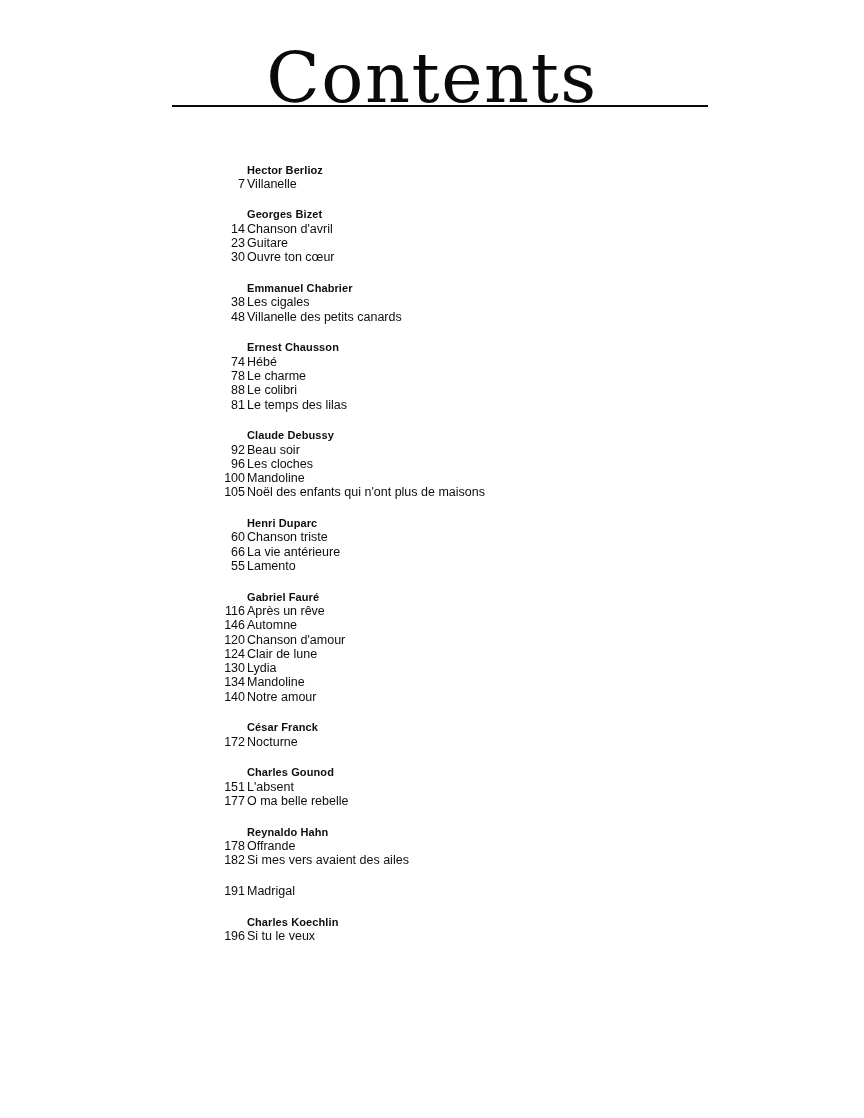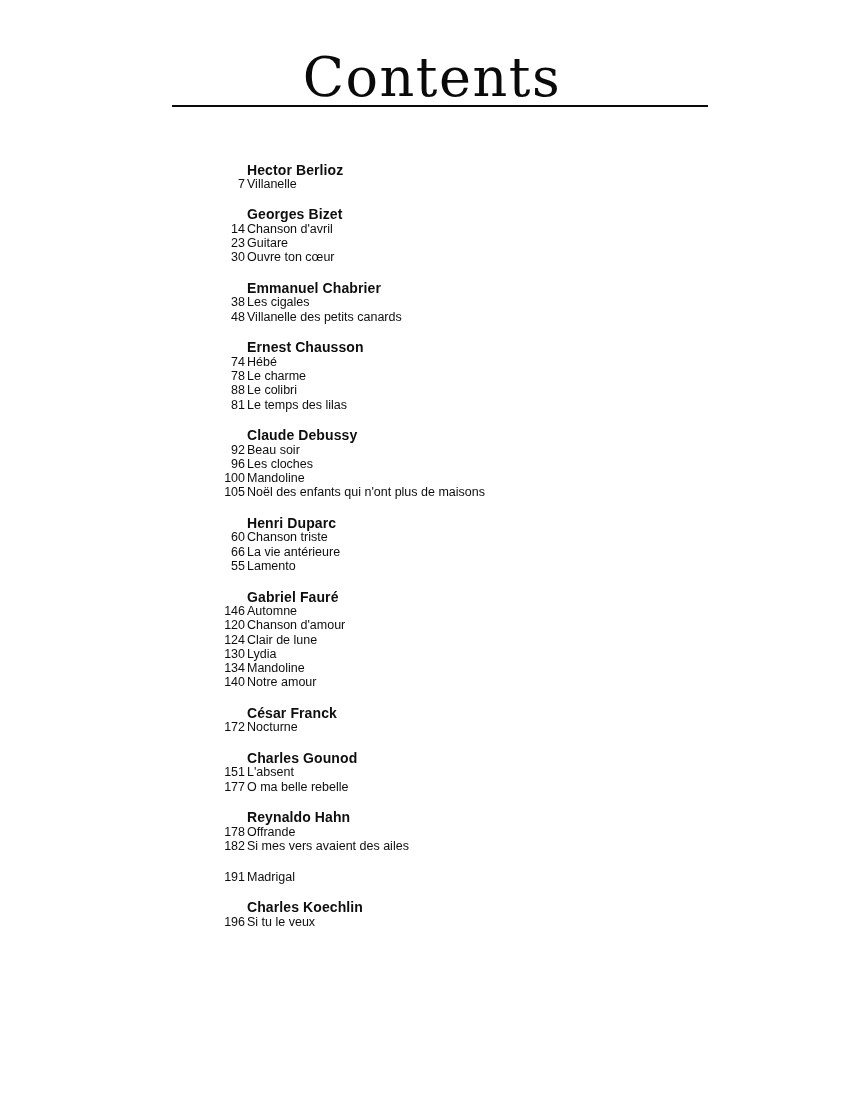--- a/index.html
+++ b/index.html
@@ -28,21 +28,21 @@
   }
   .page-title {
     position: absolute;
     top: 51px;
     left: 0;
     right: 0;
     margin: 0;
     text-align: center;
     font-family: "DejaVu Serif", serif;
     font-weight: 400;
-    font-size: 54px;
+    font-size: 70px;
     line-height: 54px;
     letter-spacing: 1.5px;
     color: #0a0a0a;
   }
   .title-rule {
     position: absolute;
     top: 105px;
     left: 172px;
     width: 536px;
     height: 2px;
@@ -54,21 +54,21 @@
     top: 162.5px;
     font-size: 12.5px;
     line-height: 14.3px;
     color: #0e0e0e;
   }
   .composer-block + .composer-block {
     margin-top: 16.4px;
   }
   .composer {
     margin: 0;
-    font-size: 14px;
+    font-size: 11px;
     line-height: 14.3px;
     font-weight: 700;
     letter-spacing: 0.1px;
     padding-left: 36px;
   }
   .song-row {
     display: flex;
     white-space: nowrap;
   }
   .num {
@@ -196,20 +196,24 @@
 
   <div class="song-row">
     <span class="num">55</span>
     <span class="song-title">Lamento</span>
   </div>
 </section>
 
   <section class="composer-block">
     <h2 class="composer">Gabriel Fauré</h2>
 
+  <div class="song-row">
+    <span class="num">116</span>
+    <span class="song-title">Après un rêve</span>
+  </div>
 
   <div class="song-row">
     <span class="num">146</span>
     <span class="song-title">Automne</span>
   </div>
 
   <div class="song-row">
     <span class="num">120</span>
     <span class="song-title">Chanson d'amour</span>
   </div>

